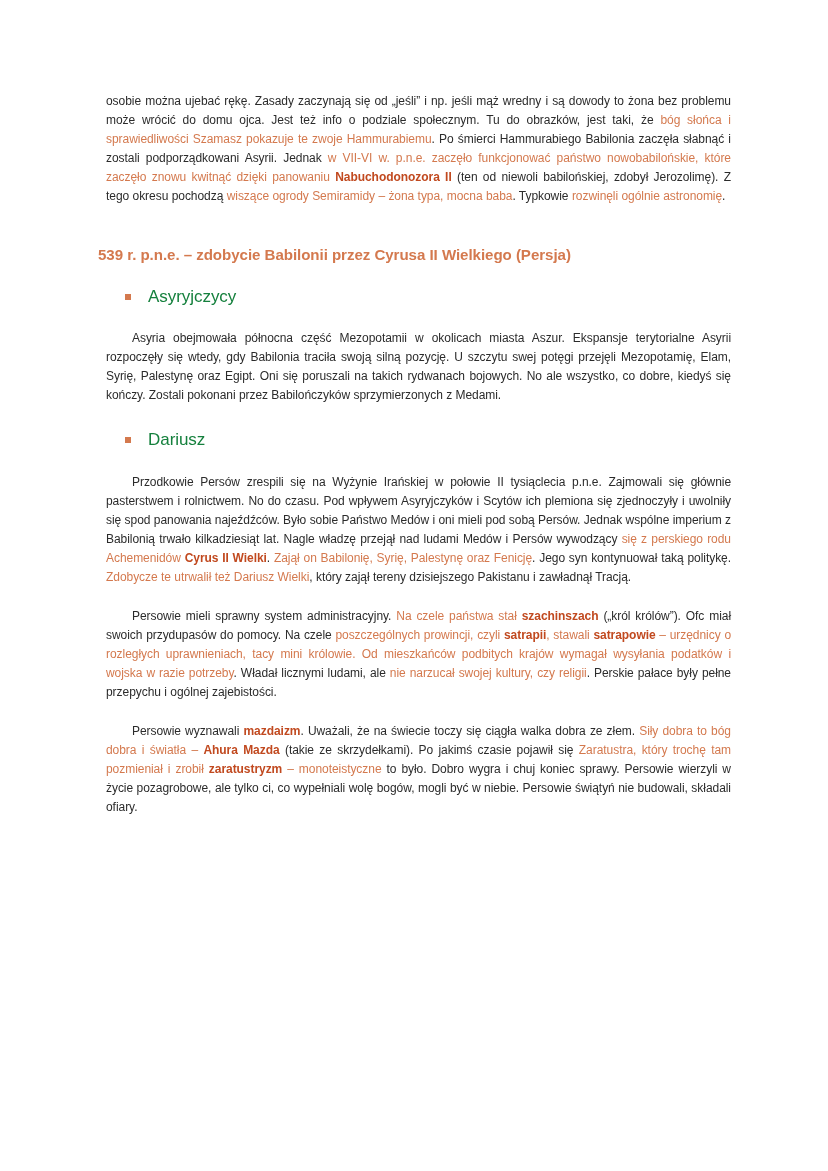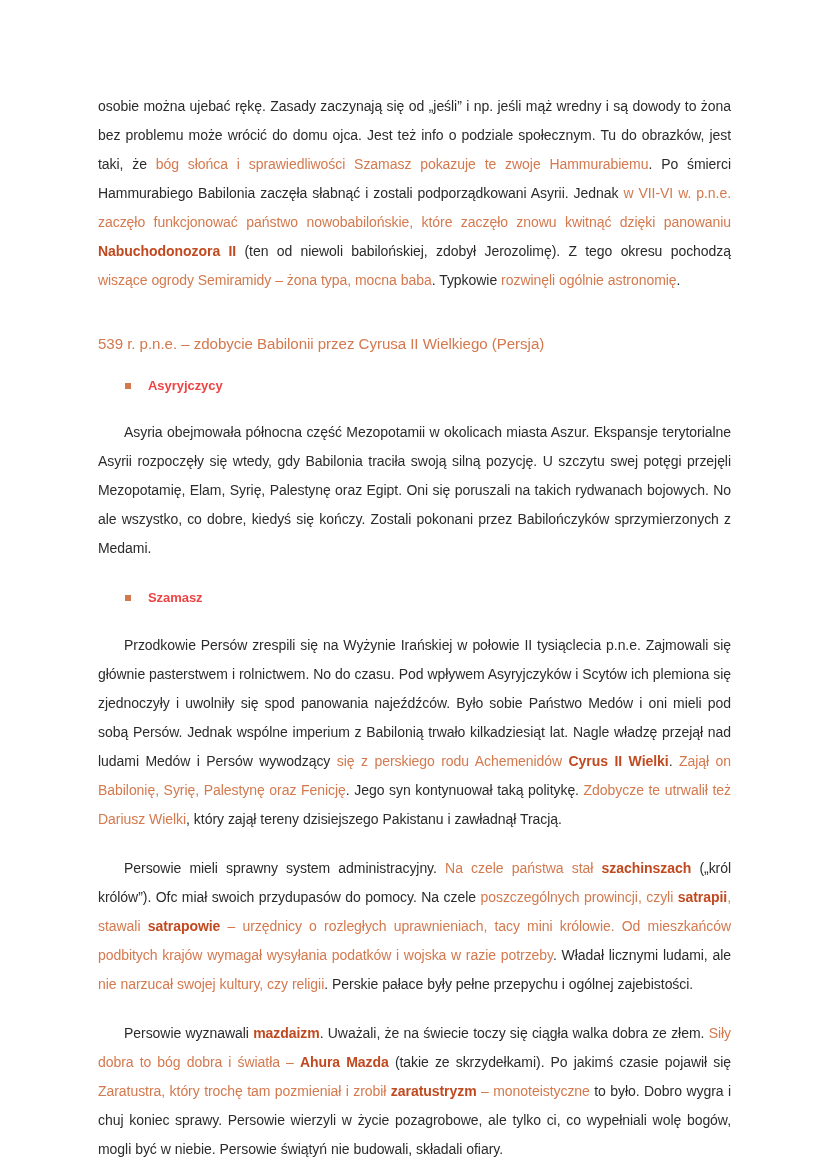--- a/index.html
+++ b/index.html
@@ -15,23 +15,23 @@
     overflow: hidden;
     font-family: "Liberation Sans", sans-serif;
   }
   .content {
     position: absolute;
     left: 98px;
     top: 92px;
     width: 633px;
   }
   p.para {
-    margin: 0 0 0 0;
-    font-size: 14px;
-    line-height: 29px;
+    margin: 0 0 0 8px;
+    font-size: 12px;
+    line-height: 19px;
     color: #2b2b2b;
     text-align: justify;
     text-justify: inter-word;
     letter-spacing: -0.05px;
     word-spacing: 0.1px;
   }
   p.para.indent {
     text-indent: 26px;
   }
   .spacer-sm { height: 16px; }
@@ -45,38 +45,37 @@
   
   .hlb {
     color: #c1491f;
     font-weight: bold;
   }
 
   h3.date-line {
     margin: 0;
     font-size: 15.1px;
     line-height: 25.6px;
-    font-weight: normal;
+    font-weight: bold;
     color: #d4794e;
     letter-spacing: -0.05px;
   }
 
   ul.bul {
     margin: 0;
     padding: 0;
     list-style: none;
   }
   ul.bul li {
     position: relative;
     padding-left: 50px;
-    font-size: 13px;
+    font-size: 17px;
     line-height: 25.6px;
-    color: #ef4444;
+    color: #15803d;
     letter-spacing: -0.05px;
-    font-weight: bold;
   }
   ul.bul li .sq {
     position: absolute;
     left: 27px;
     top: 10px;
     width: 6px;
     height: 6px;
     background: #d4794e;
     display: block;
   }
@@ -102,21 +101,21 @@
       <li><span class="sq"></span><span>Asyryjczycy</span></li>
     </ul>
 
     <div class="spacer-md"></div>
 
     <p class="para indent"><span>Asyria obejmowała północna część Mezopotamii w okolicach miasta Aszur. Ekspansje terytorialne Asyrii rozpoczęły się wtedy, gdy Babilonia traciła swoją silną pozycję. U szczytu swej potęgi przejęli Mezopotamię, Elam, Syrię, Palestynę oraz Egipt. Oni się poruszali na takich rydwanach bojowych. No ale wszystko, co dobre, kiedyś się kończy. Zostali pokonani przez Babilończyków sprzymierzonych z Medami.</span></p>
 
     <div class="spacer-lg"></div>
 
     <ul class="bul">
-      <li><span class="sq"></span><span>Szamasz</span></li>
+      <li><span class="sq"></span><span>Dariusz</span></li>
     </ul>
 
     <div class="spacer-md"></div>
 
     <p class="para indent"><span>Przodkowie Persów zrespili się na Wyżynie Irańskiej w połowie II tysiąclecia p.n.e. Zajmowali się głównie pasterstwem i rolnictwem. No do czasu. Pod wpływem Asyryjczyków i Scytów ich plemiona się zjednoczyły i uwolniły się spod panowania najeźdźców. Było sobie Państwo Medów i oni mieli pod sobą Persów. Jednak wspólne imperium z Babilonią trwało kilkadziesiąt lat. Nagle władzę przejął nad ludami Medów i Persów wywodzący </span><span class="hl">się z perskiego rodu Achemenidów </span><span class="hlb">Cyrus II Wielki</span><span>. </span><span class="hl">Zajął on Babilonię, Syrię, Palestynę oraz Fenicję</span><span>. Jego syn kontynuował taką politykę. </span><span class="hl">Zdobycze te utrwalił też Dariusz Wielki</span><span>, który zajął tereny dzisiejszego Pakistanu i zawładnął Tracją.</span></p>
 
     <div class="spacer-md"></div>
 
     <p class="para indent"><span>Persowie mieli sprawny system administracyjny. </span><span class="hl">Na czele państwa stał </span><span class="hlb">szachinszach</span><span> („król królów”). Ofc miał swoich przydupasów do pomocy. Na czele </span><span class="hl">poszczególnych prowincji, czyli </span><span class="hlb">satrapii</span><span class="hl">, stawali </span><span class="hlb">satrapowie</span><span class="hl"> – urzędnicy o rozległych uprawnieniach, tacy mini królowie. Od mieszkańców podbitych krajów wymagał wysyłania podatków i wojska w razie potrzeby</span><span>. Władał licznymi ludami, ale </span><span class="hl">nie narzucał swojej kultury, czy religii</span><span>. Perskie pałace były pełne przepychu i ogólnej zajebistości.</span></p>
 

